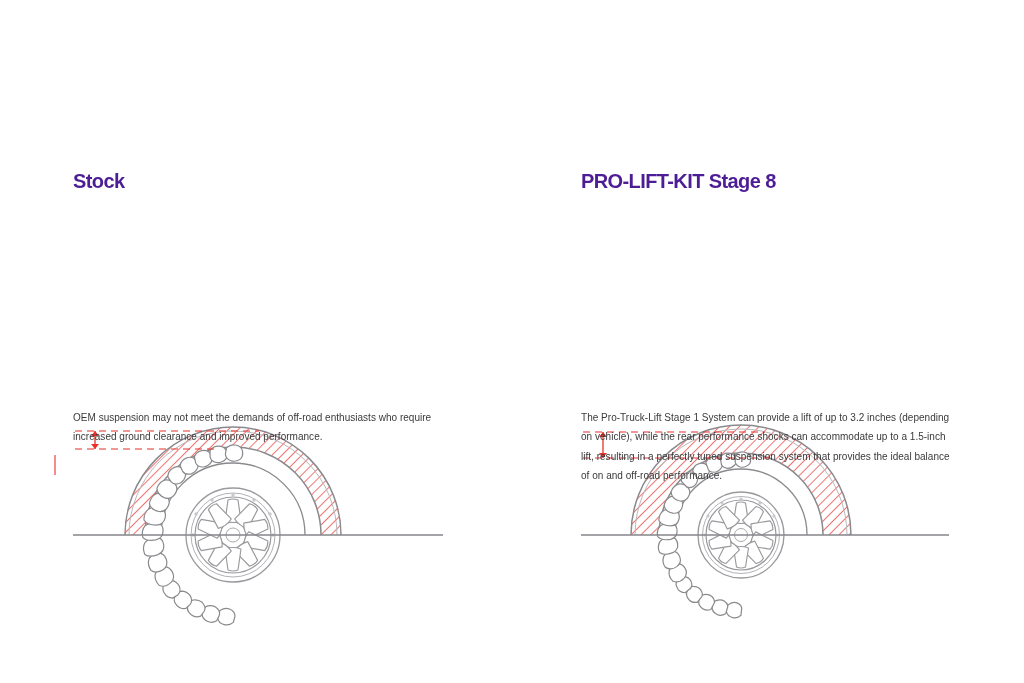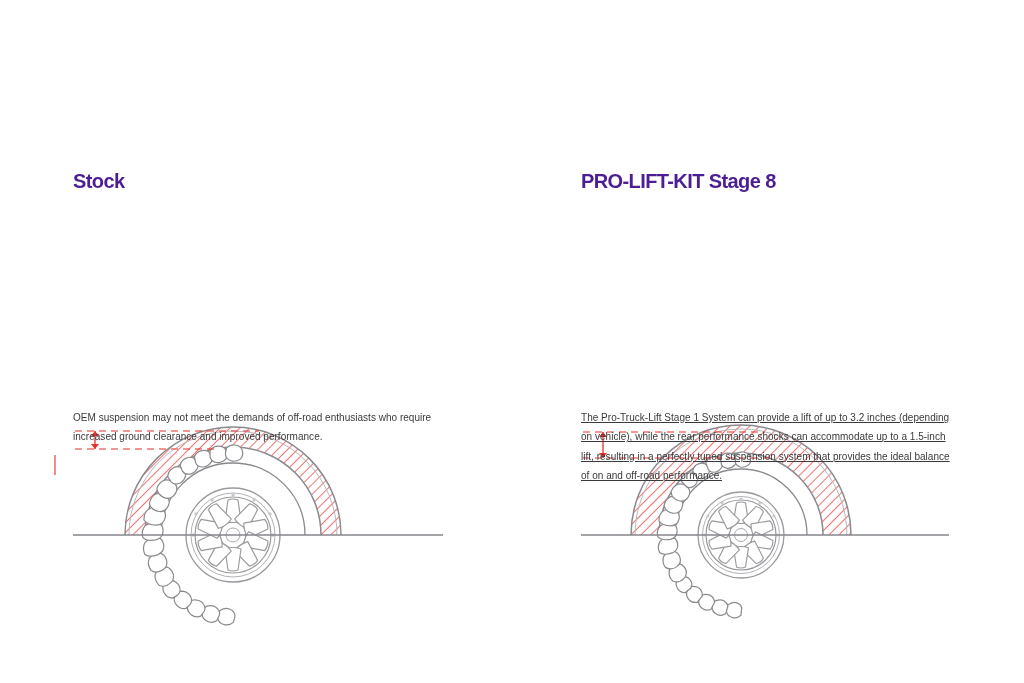--- a/index.html
+++ b/index.html
@@ -50,21 +50,21 @@
 
   .caption {
     position: absolute;
     top: 228px;
     width: 372px;
     font-size: 10px;
     line-height: 19.4px;
     color: #3a3a3c;
     letter-spacing: 0.02px;
   }
-  .caption-right { width: 376px; text-decoration: underline; }
+  .caption-right { width: 376px; }
 
   svg { display: block; overflow: visible; }
 </style>
 </head>
 <body>
 
 <div class="stage">
 
   <section class="panel panel-left">
     <h2 class="panel-title">Stock</h2>

